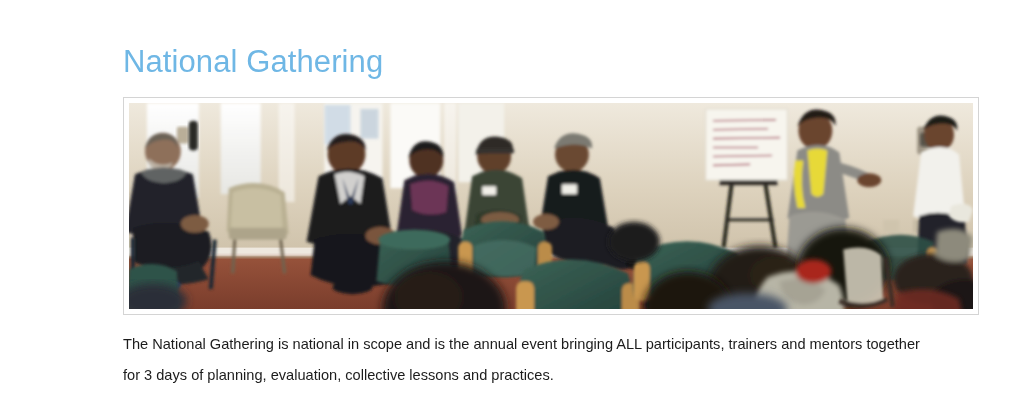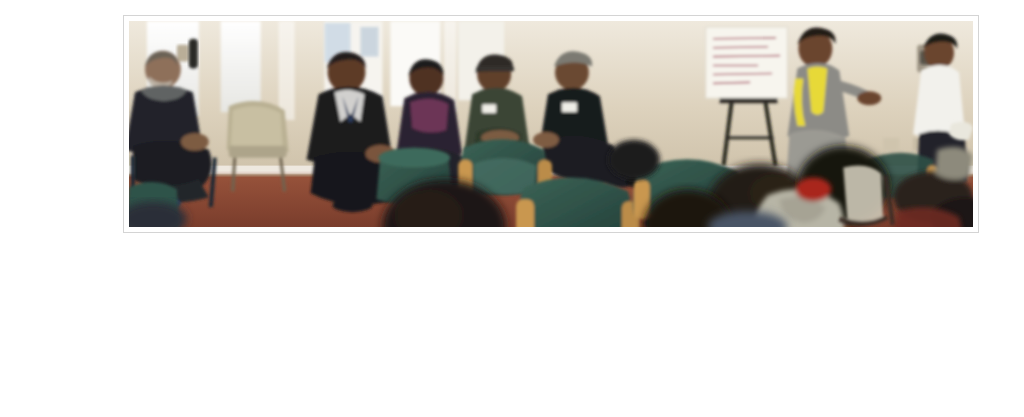--- a/index.html
+++ b/index.html
@@ -60,20 +60,21 @@
     max-width: 810px;
     font-family: "Liberation Sans", sans-serif;
   }
 </style>
 </head>
 <body>
 
 <div class="page">
   <div class="content">
 
+    <h1 class="page-title">National Gathering</h1>
 
     <figure class="figure">
       <svg class="photo" viewBox="0 0 846 208" preserveAspectRatio="none" aria-label="Group of participants seated in a circle of green armchairs in a meeting room, with two facilitators standing near a flipchart easel">
         <defs>
           <linearGradient id="wallGrad" x1="0" y1="0" x2="0" y2="1">
             <stop offset="0%" stop-color="#efe9dd"></stop>
             <stop offset="55%" stop-color="#ddd2bd"></stop>
             <stop offset="100%" stop-color="#cdc0a8"></stop>
           </linearGradient>
           <linearGradient id="floorGrad" x1="0" y1="0" x2="0" y2="1">
@@ -311,15 +312,16 @@
           <path d="M770 192 q34 -10 62 6 l4 18 l-70 0z" fill="#6e2c24"></path>
         </g>
 
         <g filter="url(#verysoft)">
           <ellipse cx="620" cy="208" rx="40" ry="16" fill="#4a5466"></ellipse>
           <ellipse cx="24" cy="200" rx="34" ry="18" fill="#2b2f38"></ellipse>
         </g>
       </svg>
     </figure>
 
+    <p class="body-copy">The National Gathering is national in scope and is the annual event bringing ALL participants, trainers and mentors together for 3 days of planning, evaluation, collective lessons and practices.</p>
 
   </div>
 </div>
 
 </body></html>

